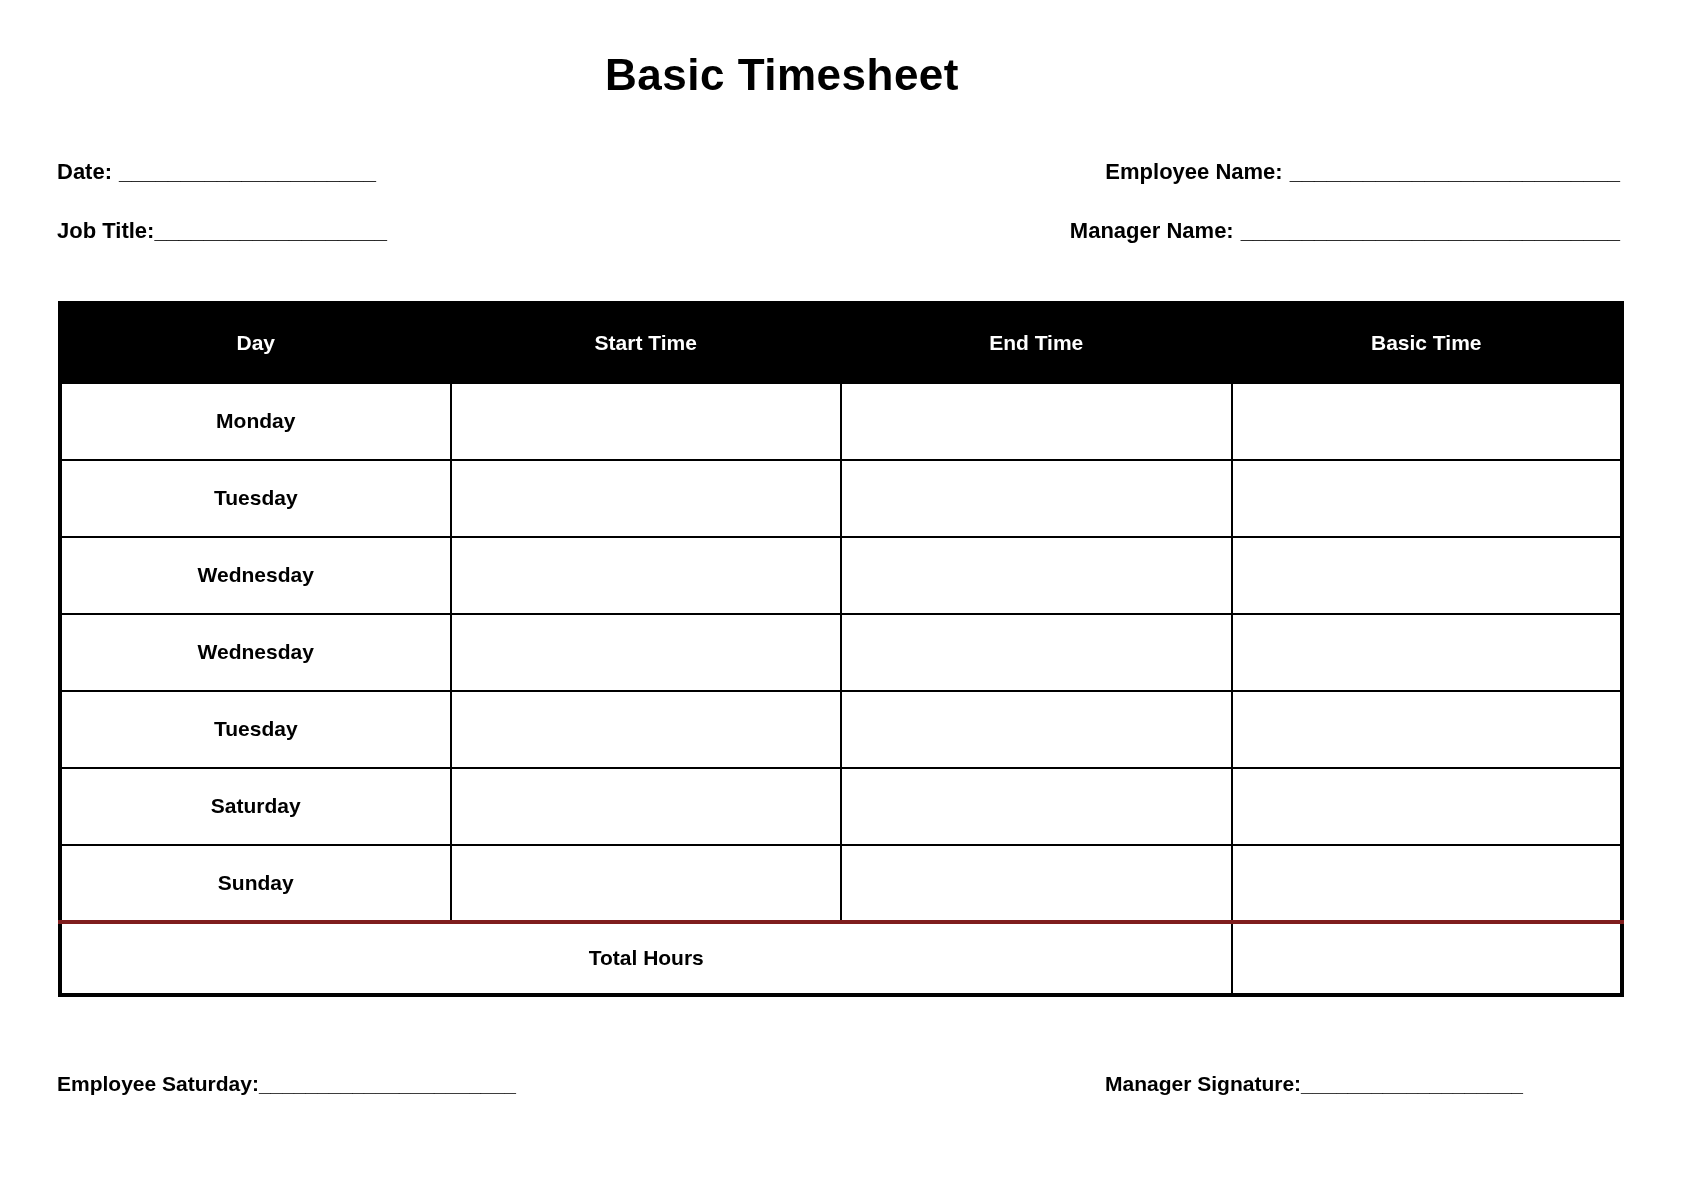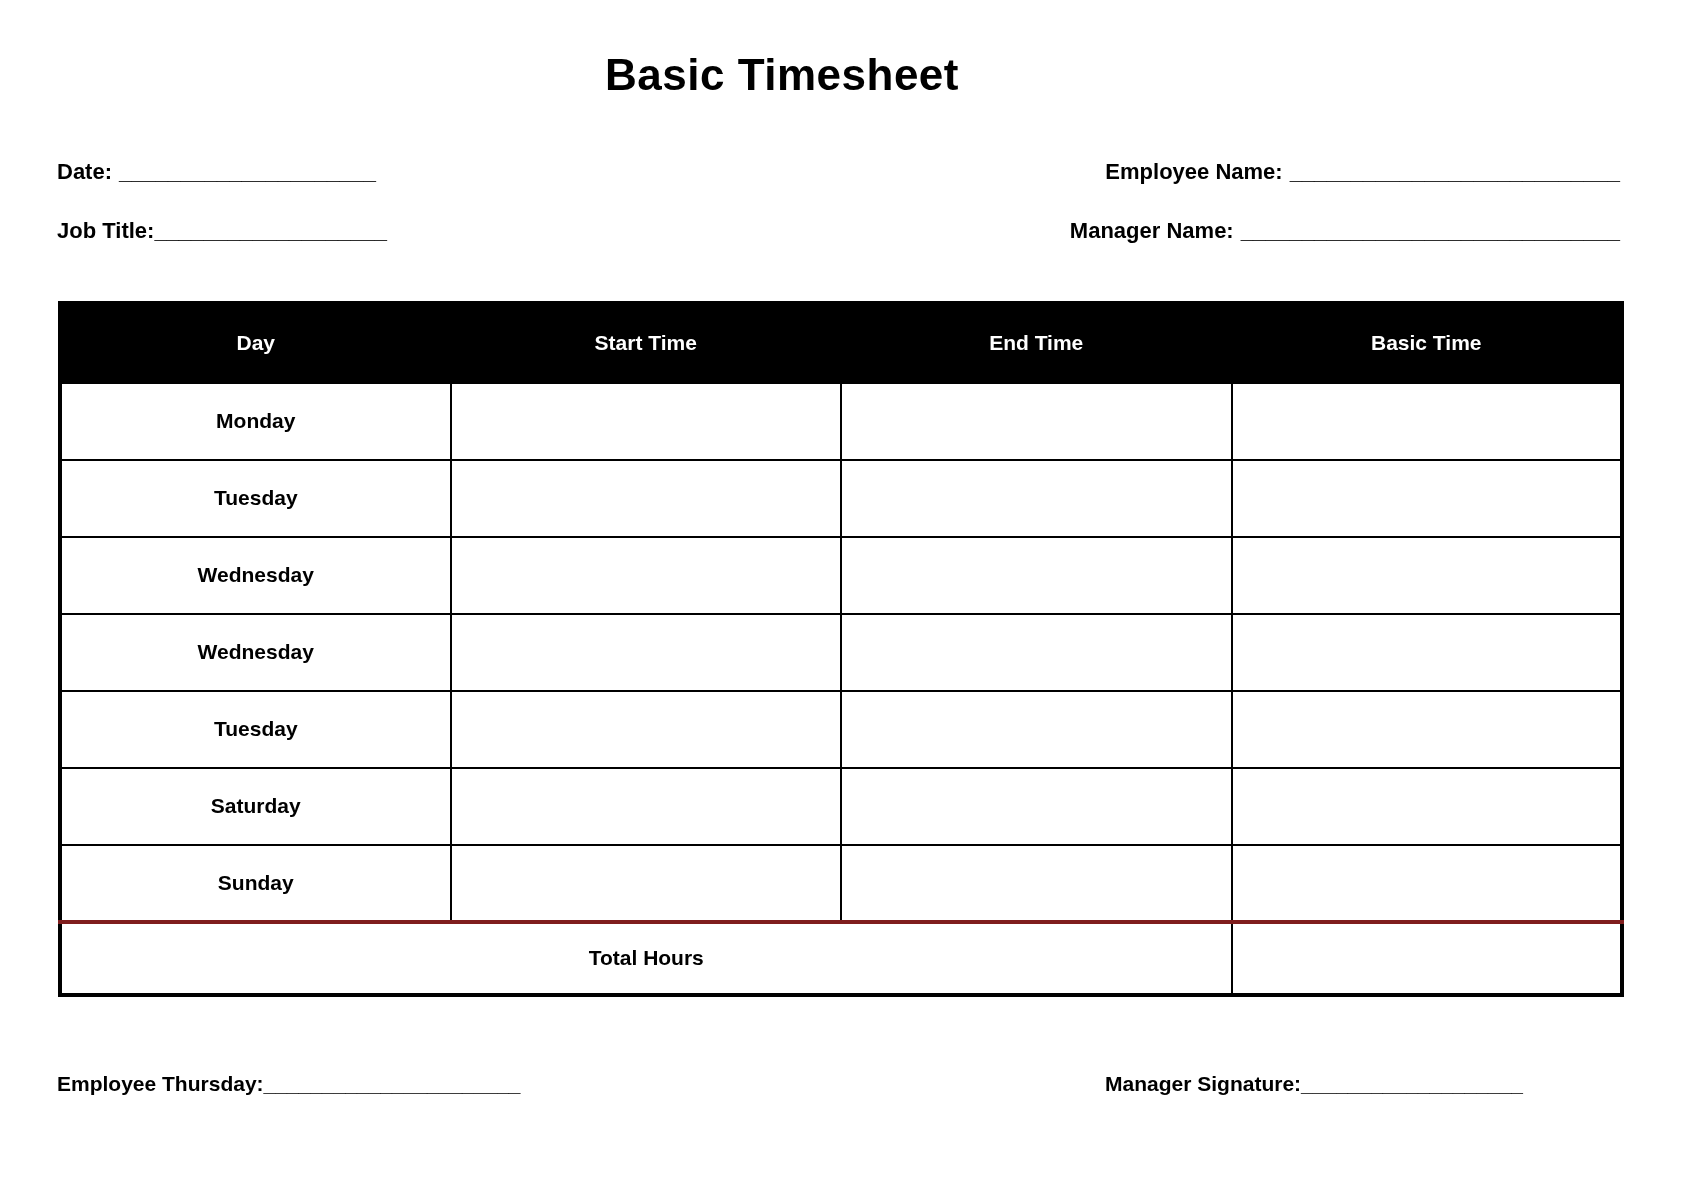--- a/index.html
+++ b/index.html
@@ -143,17 +143,17 @@
         <td></td>
       </tr>
       <tr class="total-row">
         <td colspan="3">Total Hours</td>
         <td></td>
       </tr>
     </tbody>
   </table>
 
   <section class="signatures">
-    <div><span>Employee Thursday:</span><span class="line">______________________</span></div>
+    <div><span>Employee Saturday:</span><span class="line">______________________</span></div>
     <div><span>Manager Signature:</span><span class="line">___________________</span></div>
   </section>
 
 </main>
 
 </body></html>

